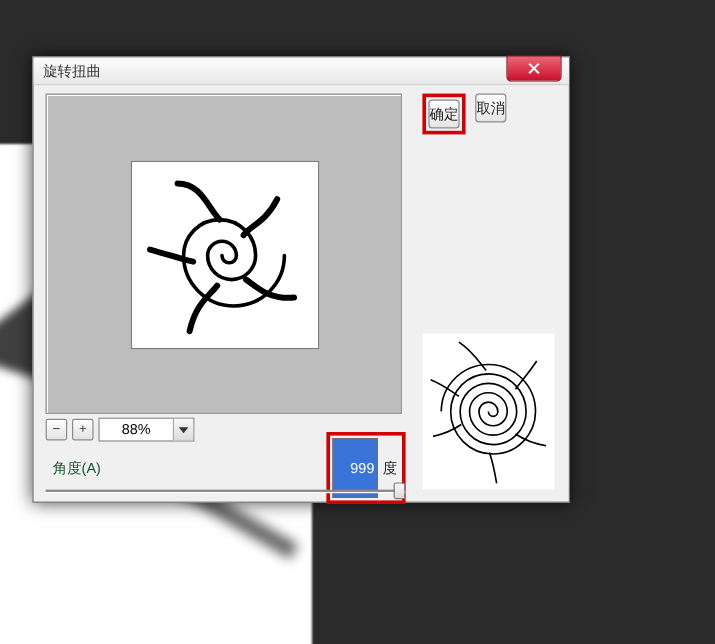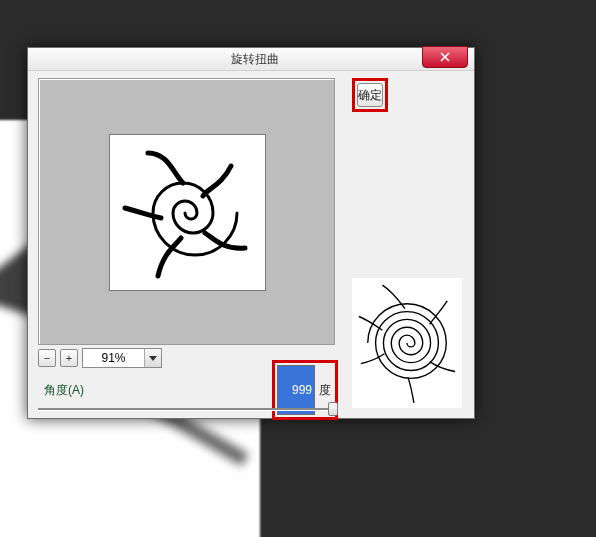--- a/index.html
+++ b/index.html
@@ -58,21 +58,20 @@
     box-shadow: 0 0 14px rgba(0,0,0,0.7);
   }
   .titlebar {
     height: 22px;
     background: linear-gradient(#fcfcfc, #e8e8e8);
     border-bottom: 1px solid #cfcfcf;
     display: flex;
     align-items: center;
     padding: 0 0 0 8px;
     position: relative;
-    justify-content: center;
   }
   .titlebar .title {
     color: #333;
     font-size: 12px;
   }
   .close-btn {
     position: absolute;
     right: 6px;
     top: -2px;
     width: 44px;
@@ -305,21 +304,21 @@
             <path d="M12 70 C30 75 38 78 48 80" stroke-width="5"></path>
           </g>
         </svg>
       </div>
     </div>
 
     <div class="zoom-row">
       <div class="sq-btn">−</div>
       <div class="sq-btn">+</div>
       <div class="zoom-select">
-        <span class="val">91%</span>
+        <span class="val">88%</span>
         <span class="arrow"></span>
       </div>
     </div>
 
     <div class="angle-row">
       <span class="angle-label">角度(A)</span>
       <span class="angle-input-wrap">
         <input class="angle-input" value="999" style="">
         <span class="angle-unit">度</span>
       </span>
@@ -327,20 +326,21 @@
 
     <div class="slider-row">
       <div class="slider-track"></div>
       <div class="slider-thumb" id="slider-thumb" style="left: 290px;"></div>
     </div>
 
     <div class="buttons">
       <div class="ok-wrap">
         <div class="btn">确定</div>
       </div>
+      <div class="btn">取消</div>
     </div>
 
     <div class="side-preview">
       <svg viewBox="0 0 110 126">
         <g fill="none" stroke="#000" stroke-width="1.4">
           <path d="M55 63
                    a4 4 0 1 0 8 0
                    a8 8 0 1 0 -16 0
                    a12 12 0 1 0 24 0
                    a16 16 0 1 0 -32 0

